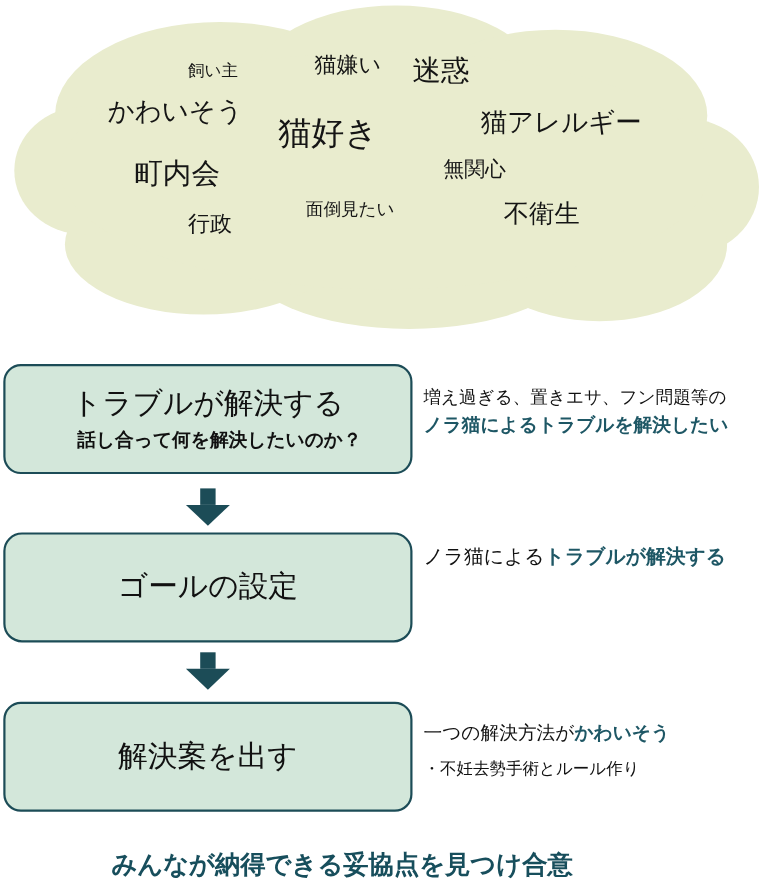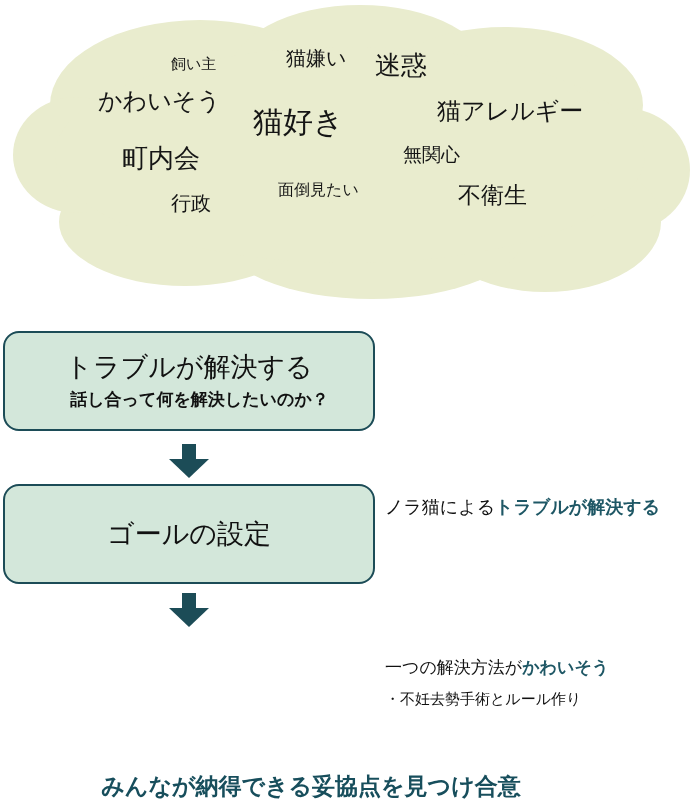--- a/index.html
+++ b/index.html
@@ -35,21 +35,21 @@
   
   .step-box {
     position:absolute; left:3px; width:372px; height:100px;
     background:#d3e7da;
     border:2px solid #1c4c57;
     border-radius:16px;
     display:flex; flex-direction:column; align-items:center; justify-content:center;
     gap:5px;
   }
   .box1 { top:331px; }
-  .box2 { top:484px; }
+  .box2 { top:484px;border-radius:17px; }
   .box3 { top:638px; }
   .step-title { font-size:27px; color:#111; line-height:1.15; white-space:nowrap; }
   .step-subtitle { font-size:17px; font-weight:bold; color:#111; white-space:nowrap;margin-left:21px; }
 
   
   .down-arrow { position:absolute; left:169px; width:40px; }
   .arrow1 { top:444px; }
   .arrow2 { top:593px; }
   .down-arrow .stem { width:14px; height:15px; background:#1c4c57; margin:0 auto; }
   .down-arrow .head {
@@ -105,38 +105,45 @@
   <span class="cloud-word w6">町内会</span>
   <span class="cloud-word w7">無関心</span>
   <span class="cloud-word w8">行政</span>
   <span class="cloud-word w9">面倒見たい</span>
   <span class="cloud-word w10">不衛生</span>
 
   <div class="step-box box1">
     <div class="step-title">トラブルが解決する</div>
     <div class="step-subtitle">話し合って何を解決したいのか？</div>
   </div>
+  <div class="note note1">
+    <span class="plain">増え過ぎる、置きエサ、フン問題等の</span><br>
+    <span class="hl">ノラ猫によるトラブルを解決したい</span>
+  </div>
 
   <div class="down-arrow arrow1">
     <div class="stem"></div>
     <div class="head"></div>
   </div>
 
   <div class="step-box box2">
     <div class="step-title">ゴールの設定</div>
   </div>
   <div class="note note2">
     <span class="plain">ノラ猫による</span><span class="hl">トラブルが解決する</span>
   </div>
 
   <div class="down-arrow arrow2">
     <div class="stem"></div>
     <div class="head"></div>
   </div>
 
+  <div class="step-box box3">
+    <div class="step-title">解決案を出す</div>
+  </div>
   <div class="note note3">
     <span class="plain">一つの解決方法が</span><span class="hl">かわいそう</span>
     <span class="sub">・不妊去勢手術とルール作り</span>
   </div>
 
   <div class="footer-line">みんなが納得できる妥協点を見つけ合意</div>
 
 </div>
 
 </body></html>

